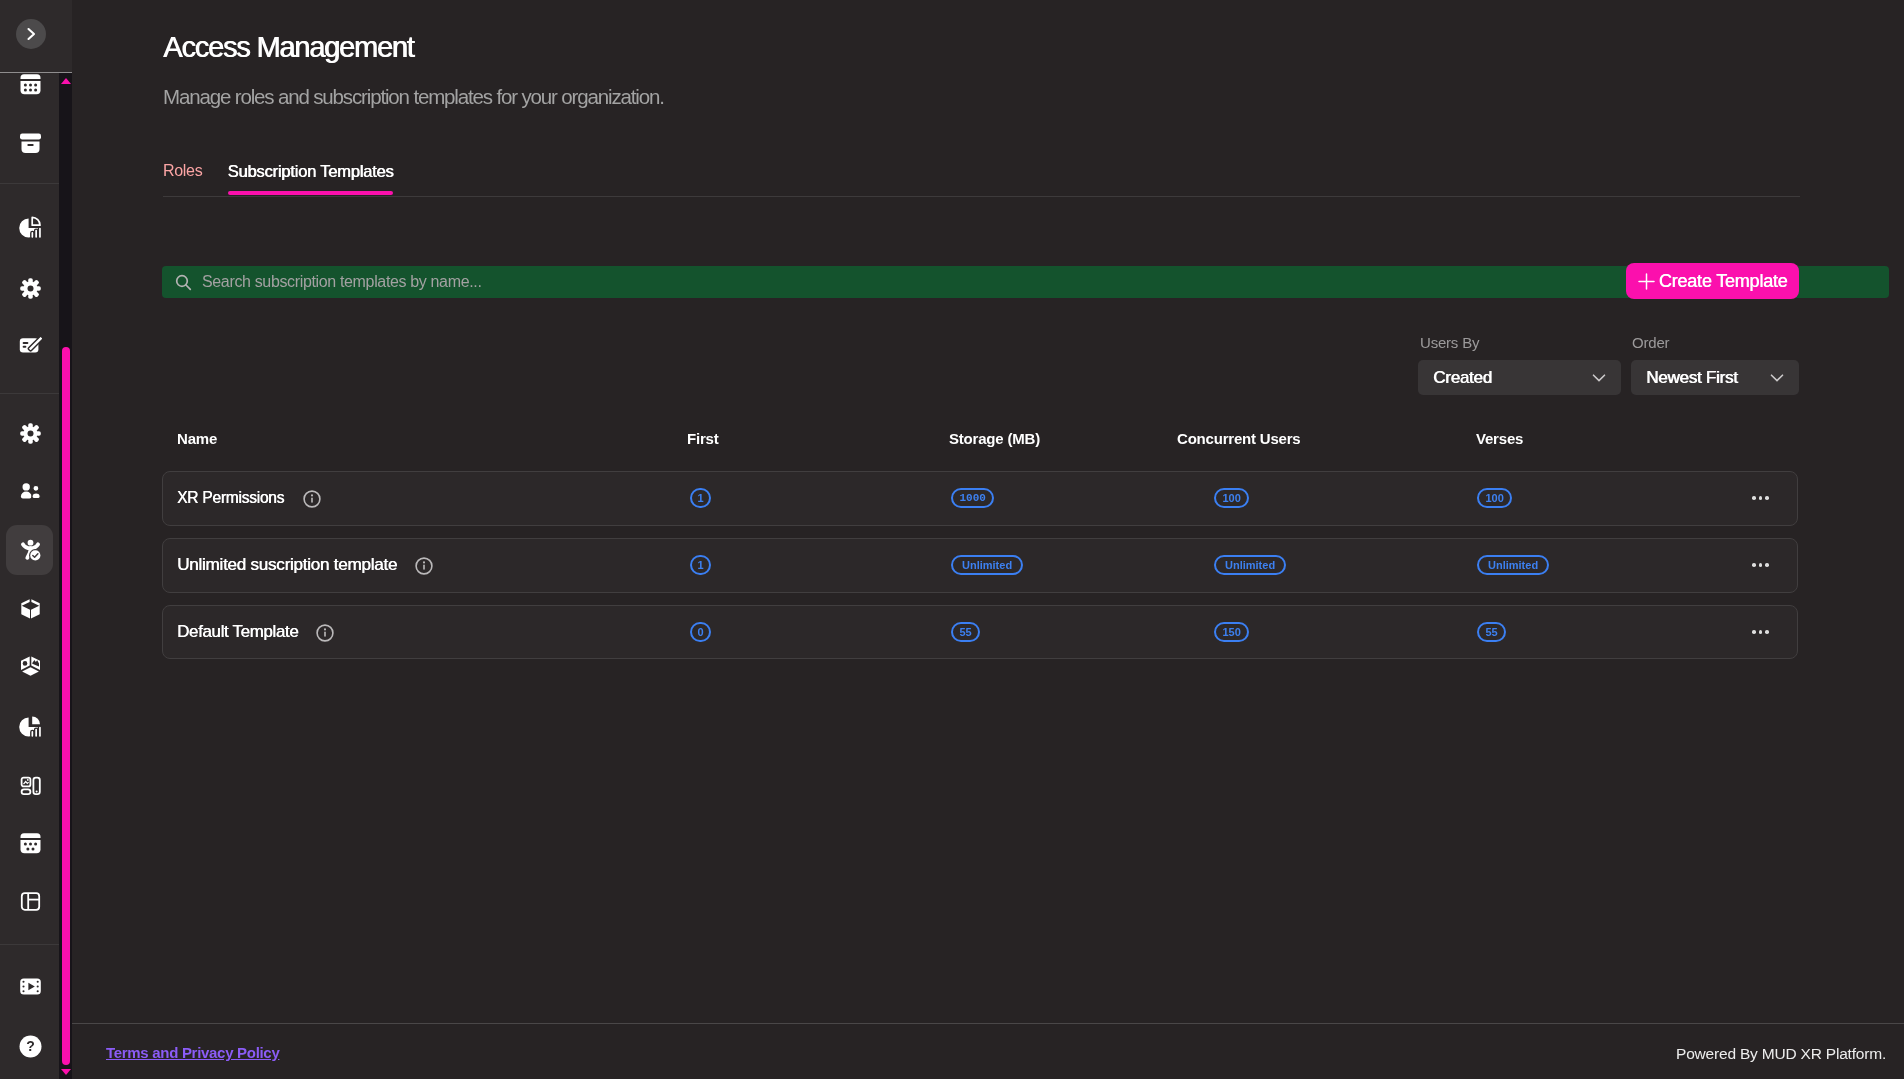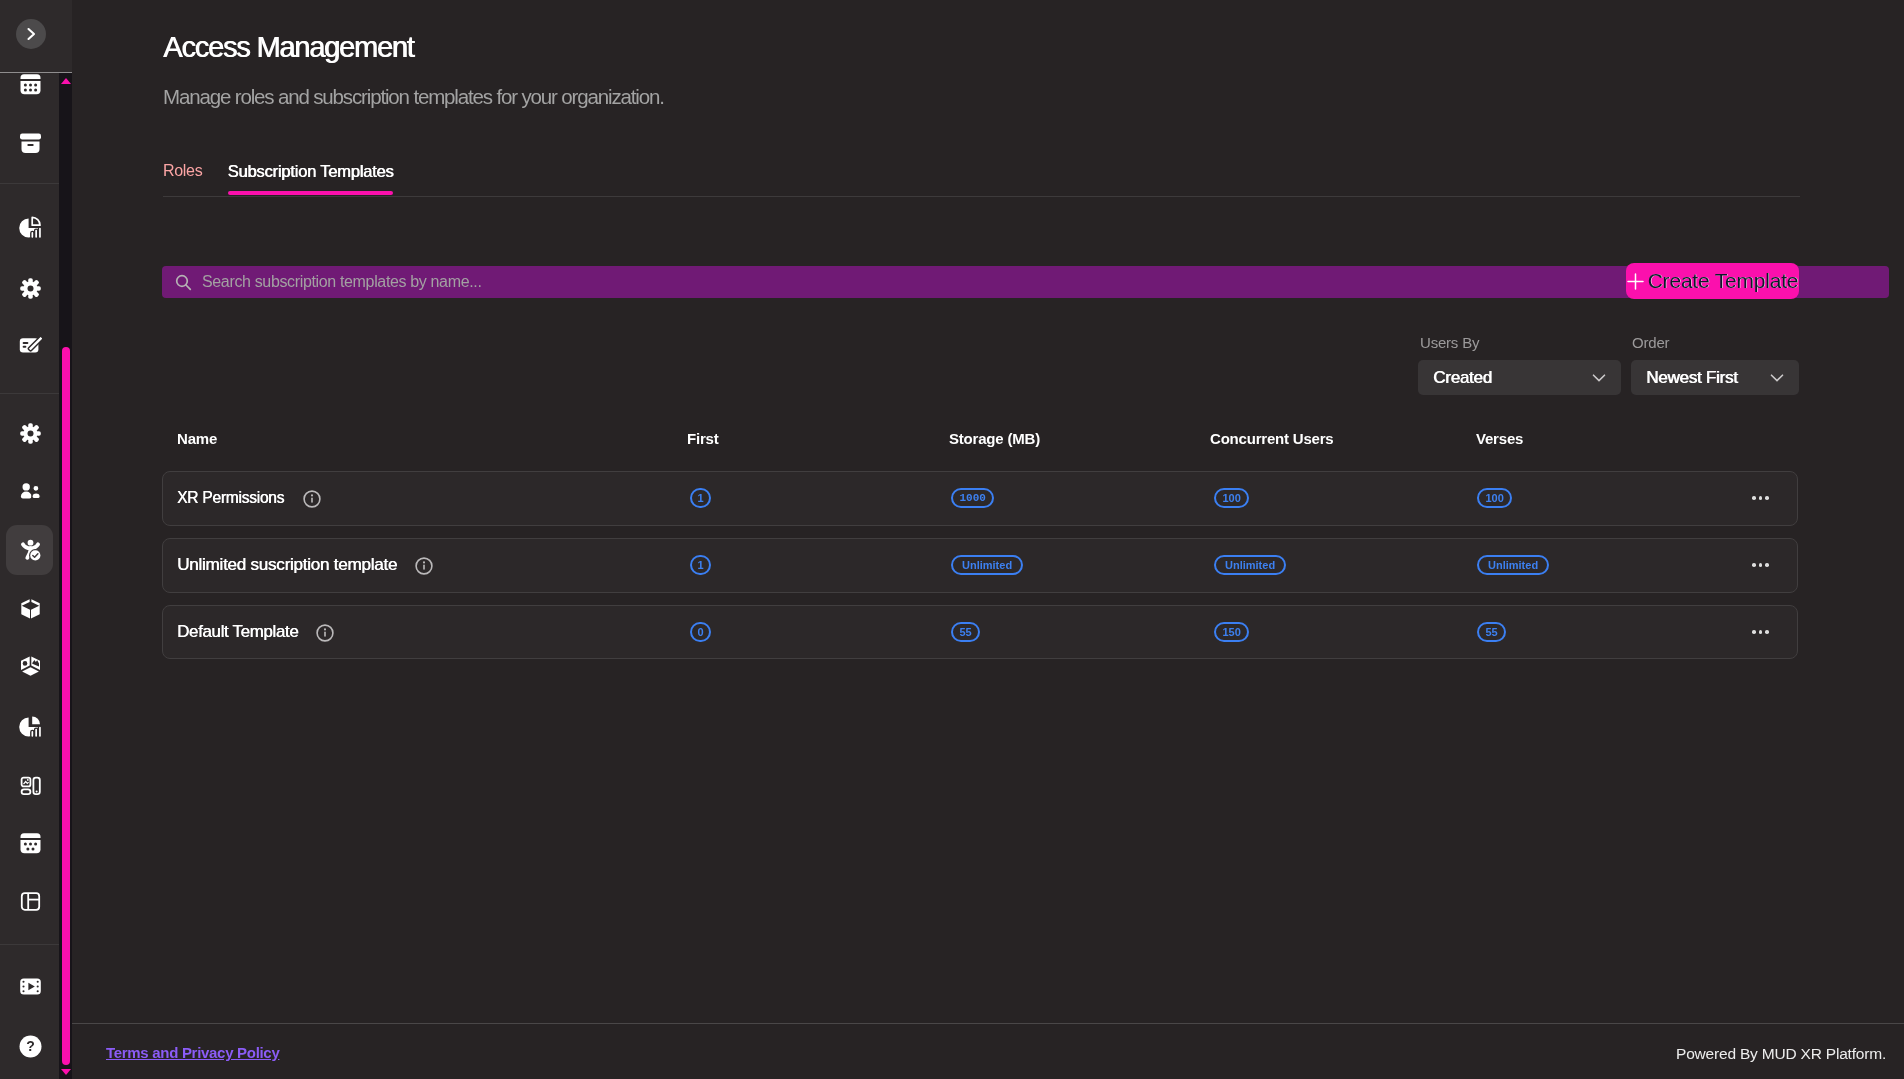--- a/index.html
+++ b/index.html
@@ -33,27 +33,27 @@
 
   
   #h1 { left:163px; top:33px; font-size:29px; font-weight:400; text-shadow:0.8px 0 0 #fff; letter-spacing:-1.2px; line-height:28px; color:#fff; }
   #subtitle { left:163px; top:84px; font-size:20.5px; letter-spacing:-1.15px; line-height:26px; color:#a3a3a3; }
   #tab-roles { left:163px; top:162px; font-size:16px; color:#fca5a5; line-height:18px; letter-spacing:-0.3px;}
   #tab-st { left:227.5px; top:162px; font-size:16.5px; font-weight:400; text-shadow:0.6px 0 0 #fff; color:#ffffff; line-height:18px; letter-spacing:-0.2px;}
   #tab-underline { left:227.5px; top:190.5px; width:165.5px; height:4.5px; border-radius:2.2px; background:#fb10ad; }
   #tab-border { left:163px; top:195.5px; width:1637px; height:1px; background:#3d3a3b; }
 
   
-  #search { left:162px; top:266px; width:1727px; height:32px; border-radius:4px; background:#701a75;
+  #search { left:162px; top:266px; width:1727px; height:32px; border-radius:4px; background:#14532d;
     display:flex; align-items:center; }
   #search svg { margin-left:13px; }
   #search span { margin-left:10px; font-size:16px; color:#a3a1a2; letter-spacing:-0.35px; }
   #createbtn { left:1626px; top:263px; width:173px; height:36px; border-radius:8px; background:#fb10ad;
     display:flex; align-items:center; justify-content:center; }
-  #createbtn span { font-size:21px; font-weight:400; text-shadow:0.5px 0 0 #fff; color:#0f172a; margin-left:4px; letter-spacing:-0.2px; }
+  #createbtn span { font-size:18px; font-weight:400; text-shadow:0.5px 0 0 #fff; color:#ffffff; margin-left:4px; letter-spacing:-0.2px; }
 
   .sel-label { font-size:15px; color:#9c9a9b; letter-spacing:-0.2px; }
   #lbl-sort { left:1420px; top:334px; }
   #lbl-order { left:1632px; top:334px; }
   .dropdown { top:360px; height:35px; background:#383536; border-radius:5px;
     display:flex; align-items:center; justify-content:space-between; }
   #dd-sort { left:1418px; width:203px; }
   #dd-order { left:1631px; width:168px; }
   .dropdown b { font-size:17px; font-weight:400; text-shadow:0.7px 0 0 #fff; color:#fff; margin-left:15px; letter-spacing:-0.25px; }
   .dropdown svg { margin-right:15px; }
@@ -306,21 +306,21 @@
   <div id="dd-order" class="abs dropdown">
     <b>Newest First</b>
     <svg width="14" height="8" viewBox="0 0 14 8">
       <path d="M1.5 1.2 L7 6.6 L12.5 1.2" fill="none" stroke="#cccacb" stroke-width="1.6" stroke-linecap="round"></path>
     </svg>
   </div>
 
   <div class="th abs" style="left:177px;">Name</div>
   <div class="th abs" style="left:687px;">First</div>
   <div class="th abs" style="left:949px;">Storage (MB)</div>
-  <div class="th abs" style="left:1210px;">Concurrent Users</div>
+  <div class="th abs" style="left:1177px;">Concurrent Users</div>
   <div class="th abs" style="left:1476px;">Verses</div>
 
   <div class="row abs" style="top:470.5px;"></div>
   <div class="row abs" style="top:537.5px;"></div>
   <div class="row abs" style="top:604.5px; height:54.5px;"></div>
 
   <div class="abs namewrap" style="left:177px; top:470.5px;">
     <span class="rowname" style="transform:scaleX(0.917);">XR Permissions</span>
   </div>
   <svg class="info" style="left:303px; top:490px;" width="18" height="18" viewBox="0 0 18 18">

